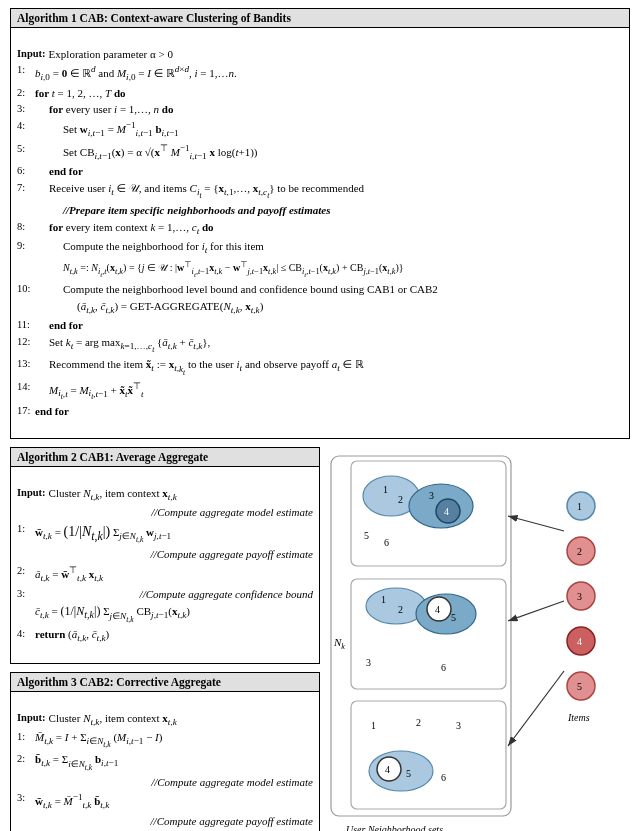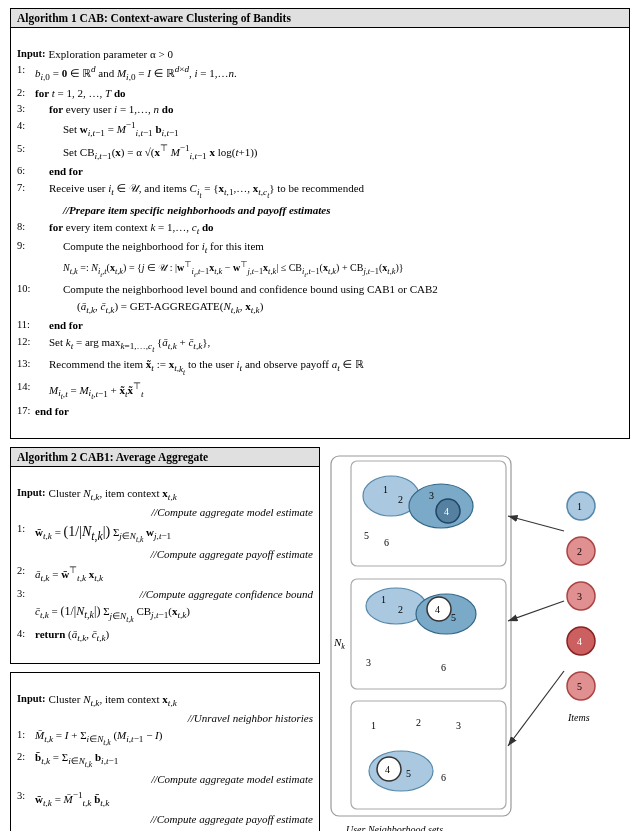--- a/index.html
+++ b/index.html
@@ -194,28 +194,25 @@
             <span class="line-content"><i>c̄</i><sub><i>t</i>,<i>k</i></sub> = <span style="font-size:12px">(1/|<i>N</i><sub><i>t</i>,<i>k</i></sub>|)</span> Σ<sub><i>j</i>∈<i>N</i><sub><i>t</i>,<i>k</i></sub></sub> CB<sub><i>j</i>,<i>t</i>−1</sub>(<b>x</b><sub><i>t</i>,<i>k</i></sub>)</span>
           </div>
           <div class="algo-line">
             <span class="line-num">4:</span>
             <span class="line-content"><b>return</b> (<i>ā</i><sub><i>t</i>,<i>k</i></sub>, <i>c̄</i><sub><i>t</i>,<i>k</i></sub>)</span>
           </div>
         </div>
       </div>
 
       <div class="algorithm-box">
+        <div class="algo-header">Algorithm 3 CAB2: Corrective Aggregate</div>
         <div class="algo-body">
           <div class="algo-line">
             <span class="line-num"><b>Input:</b></span>
             <span class="line-content">Cluster <i>N</i><sub><i>t</i>,<i>k</i></sub>, item context <b>x</b><sub><i>t</i>,<i>k</i></sub></span>
-          </div>
-          <div class="algo-line">
-            <span class="line-num"></span>
-            <span class="line-content italic-comment">//Unravel neighbor histories</span>
           </div>
           <div class="algo-line">
             <span class="line-num">1:</span>
             <span class="line-content"><i>M̄</i><sub><i>t</i>,<i>k</i></sub> = <i>I</i> + Σ<sub><i>i</i>∈<i>N</i><sub><i>t</i>,<i>k</i></sub></sub> (<i>M</i><sub><i>i</i>,<i>t</i>−1</sub> − <i>I</i>)</span>
           </div>
           <div class="algo-line">
             <span class="line-num">2:</span>
             <span class="line-content"><b>b̄</b><sub><i>t</i>,<i>k</i></sub> = Σ<sub><i>i</i>∈<i>N</i><sub><i>t</i>,<i>k</i></sub></sub> <b>b</b><sub><i>i</i>,<i>t</i>−1</sub></span>
           </div>
           <div class="algo-line">

